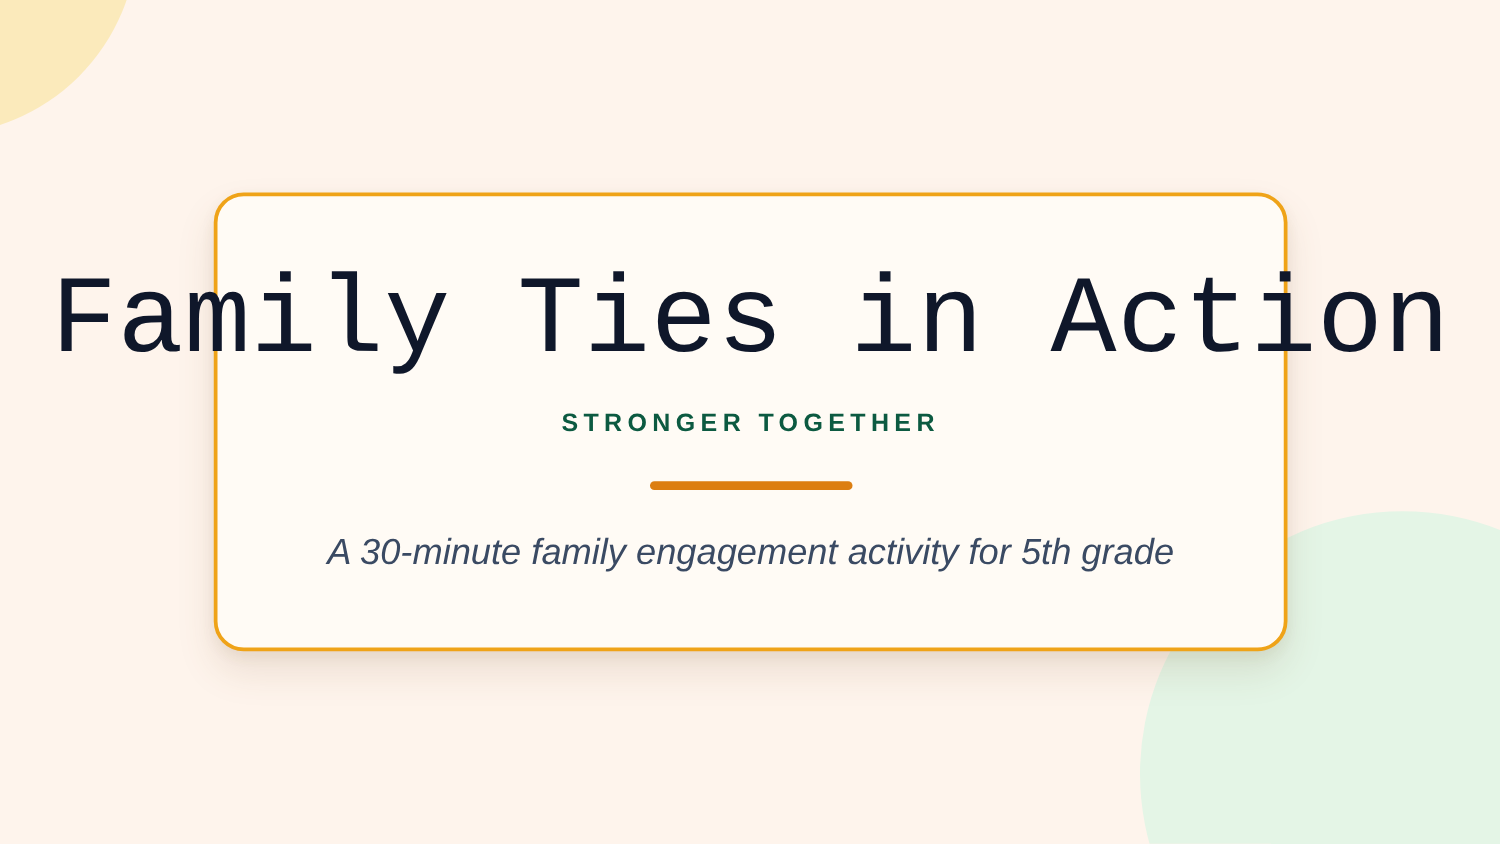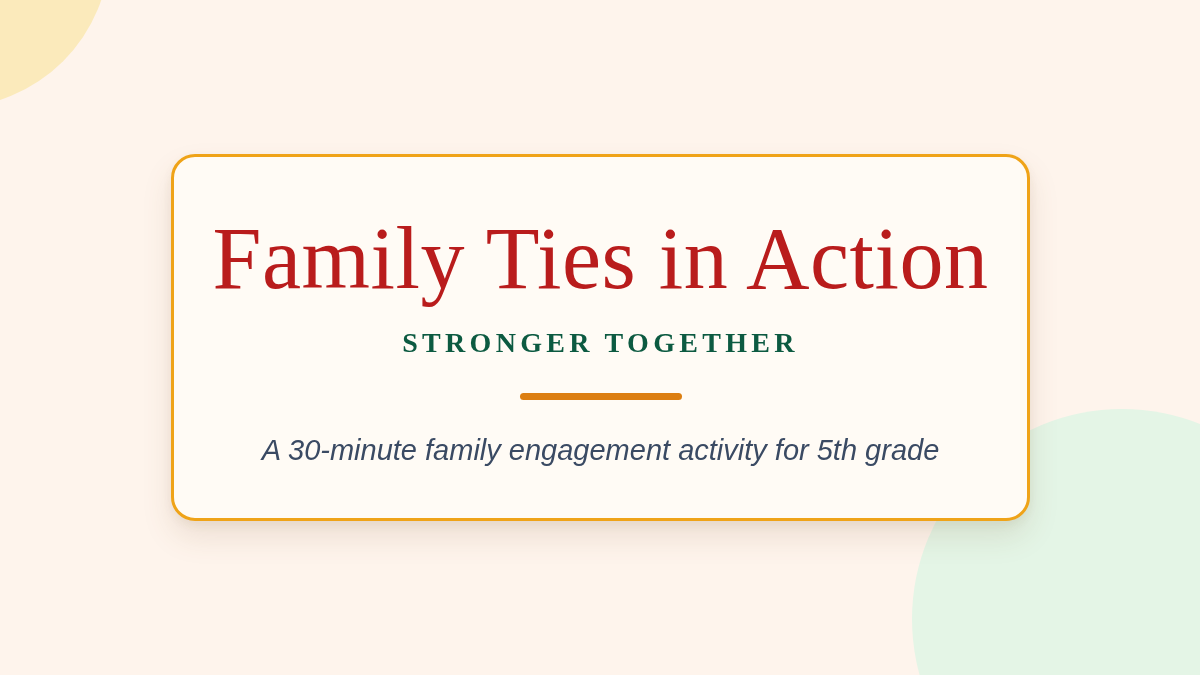--- a/index.html
+++ b/index.html
@@ -68,37 +68,37 @@
   #card-inner {
     width: 100%;
     display: flex;
     flex-direction: column;
     align-items: center;
   }
 
   #slide-title {
     margin: 0;
     padding: 0;
-    font-family: Liberation Serif, serif;
+    font-family: Liberation Mono, monospace;
     font-weight: 400;
     font-size: 88px;
     line-height: 1;
-    color: #b91c1c;
+    color: #0f172a;
     letter-spacing: 0.5px;
     margin-top: 58px;
     white-space: nowrap;
   }
 
   #slide-subtitle {
     margin: 0;
     padding: 0;
     margin-top: 26px;
-    font-family: Liberation Serif, serif;
+    font-family: Liberation Sans, sans-serif;
     font-weight: bold;
-    font-size: 28px;
+    font-size: 20px;
     line-height: 1;
     letter-spacing: 4.3px;
     color: #0c5a41;
     text-transform: uppercase;
     white-space: nowrap;
   }
 
   #divider-rule {
     margin-top: 36px;
     width: 162px;

